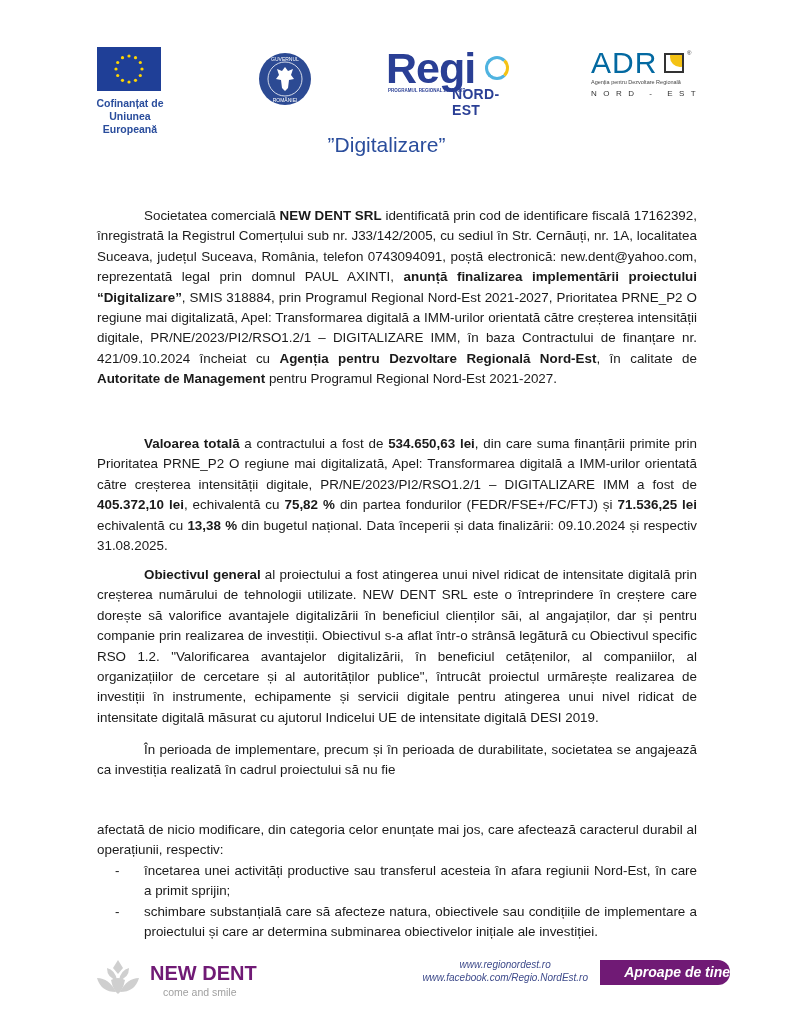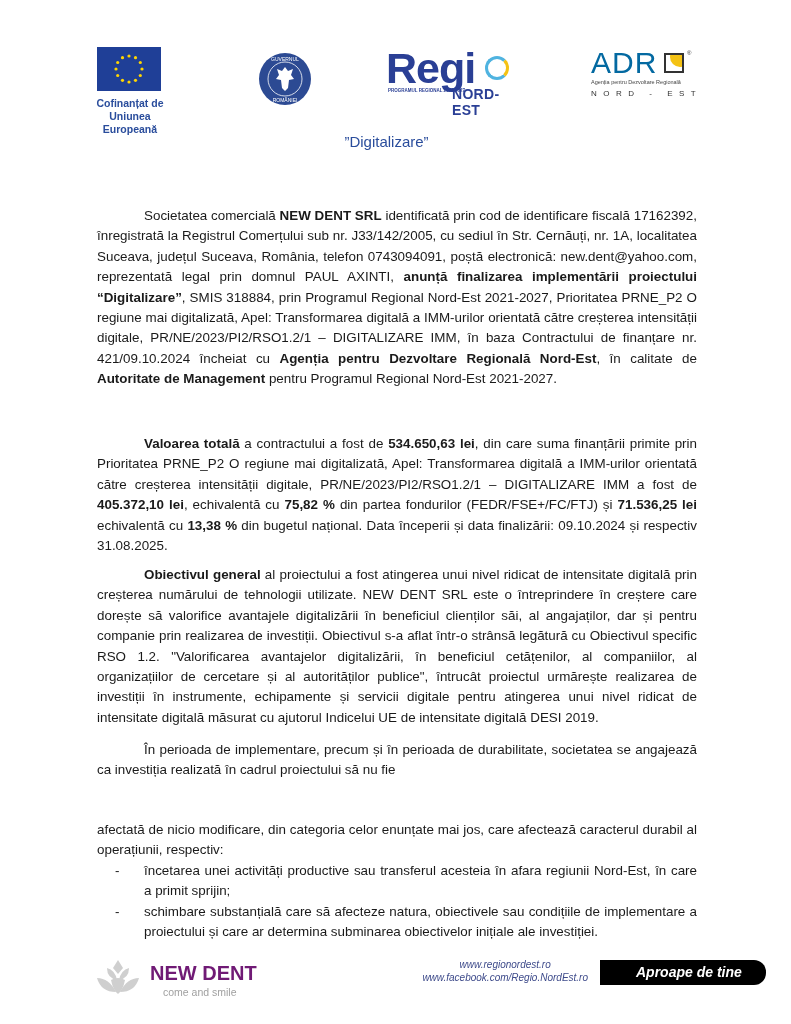--- a/index.html
+++ b/index.html
@@ -20,21 +20,21 @@
   .regio-nordest { position: absolute; left: 66px; top: 36px; font-size: 14px; color: #2a3f95; font-weight: bold; letter-spacing: 0.3px; }
   .logo-adr { position: absolute; left: 591px; top: 50px; width: 120px; height: 60px; }
   .adr-word { position: absolute; left: 0; top: -4px; font-size: 30px; color: #0369a1; letter-spacing: 1px; font-weight: normal; }
   .adr-box { position: absolute; left: 73px; top: 3px; width: 20px; height: 20px; border: 2px solid #333; box-sizing: border-box; overflow: hidden; background:#fff; }
   .adr-box::after { content: ""; position: absolute; right: -8px; top: -8px; width: 20px; height: 20px; border-radius: 50%; background: #f4c214; }
   .adr-reg { position: absolute; left: 96px; top: 0; font-size: 6px; color: #333; }
   .adr-caption { position: absolute; left: 0; top: 29px; font-size: 5.5px; color: #444; white-space: nowrap; }
   .adr-nordest { position: absolute; left: 0; top: 39px; font-size: 8px; color: #333; letter-spacing: 6.5px; white-space: nowrap; }
 
   .doc-title { position: absolute; left: 0; width: 773px; top: 133px; text-align: center;
-               font-size: 15px; color: #2a4d9c; }
+               font-size: 21px; color: #2a4d9c; }
 
   .body-text { position: absolute; left: 97px; width: 600px; font-size: 13.4px; line-height: 20.4px;
                text-align: justify; color: #1a1a1a; }
   .body-text p { margin: 0 0 10px 0; text-indent: 47px; }
   .body-text b { font-weight: bold; }
   #p1 { top: 206px; }
   #p2 { top: 434px; }
   #p3 { top: 565px; }
   #p4 { top: 740px; }
   #p5 { top: 820px; }
@@ -42,23 +42,23 @@
   .bullets { list-style: none; margin: 0; padding: 0 0 0 47px; }
   .bullets li { position: relative; text-align: justify; }
   .bullets li::before { content: "-"; position: absolute; left: -29px; }
 
   
   .newdent-logo { position: absolute; left: 93px; top: 958px; width: 90px; height: 40px; }
   .newdent-name { position: absolute; left: 150px; top: 962px; font-size: 20px; font-weight: bold; color: #701a75; letter-spacing: 0px; }
   .newdent-tag { position: absolute; left: 163px; top: 986px; font-size: 10.5px; color: #a0a0a0; }
   .footer-links { position: absolute; right: 203px; top: 958px; text-align: center; font-size: 10px; line-height: 13px;
                   font-style: italic; color: #3d4a8a; }
-  .footer-badge { position: absolute; left: 600px; top: 960px; width: 130px; height: 25px; background: #000000;
+  .footer-badge { position: absolute; left: 600px; top: 960px; width: 130px; height: 25px; background: #701a75;
                   border-radius: 0 12px 12px 0; color: #fff; font-weight: bold; font-style: italic;
-                  font-size: 14px; line-height: 25px; text-align: left; padding-left: 36px; }
+                  font-size: 14px; line-height: 25px; text-align: right; }
 </style>
 </head>
 <body>
 
 <div class="logo-eu">
   <svg viewBox="0 0 64 44">
     <rect width="64" height="44" fill="#1f3f97"></rect>
     <g fill="#ffd500">
       <circle cx="32" cy="9" r="1.6"></circle>
         <circle cx="38.5" cy="10.7" r="1.6"></circle>

